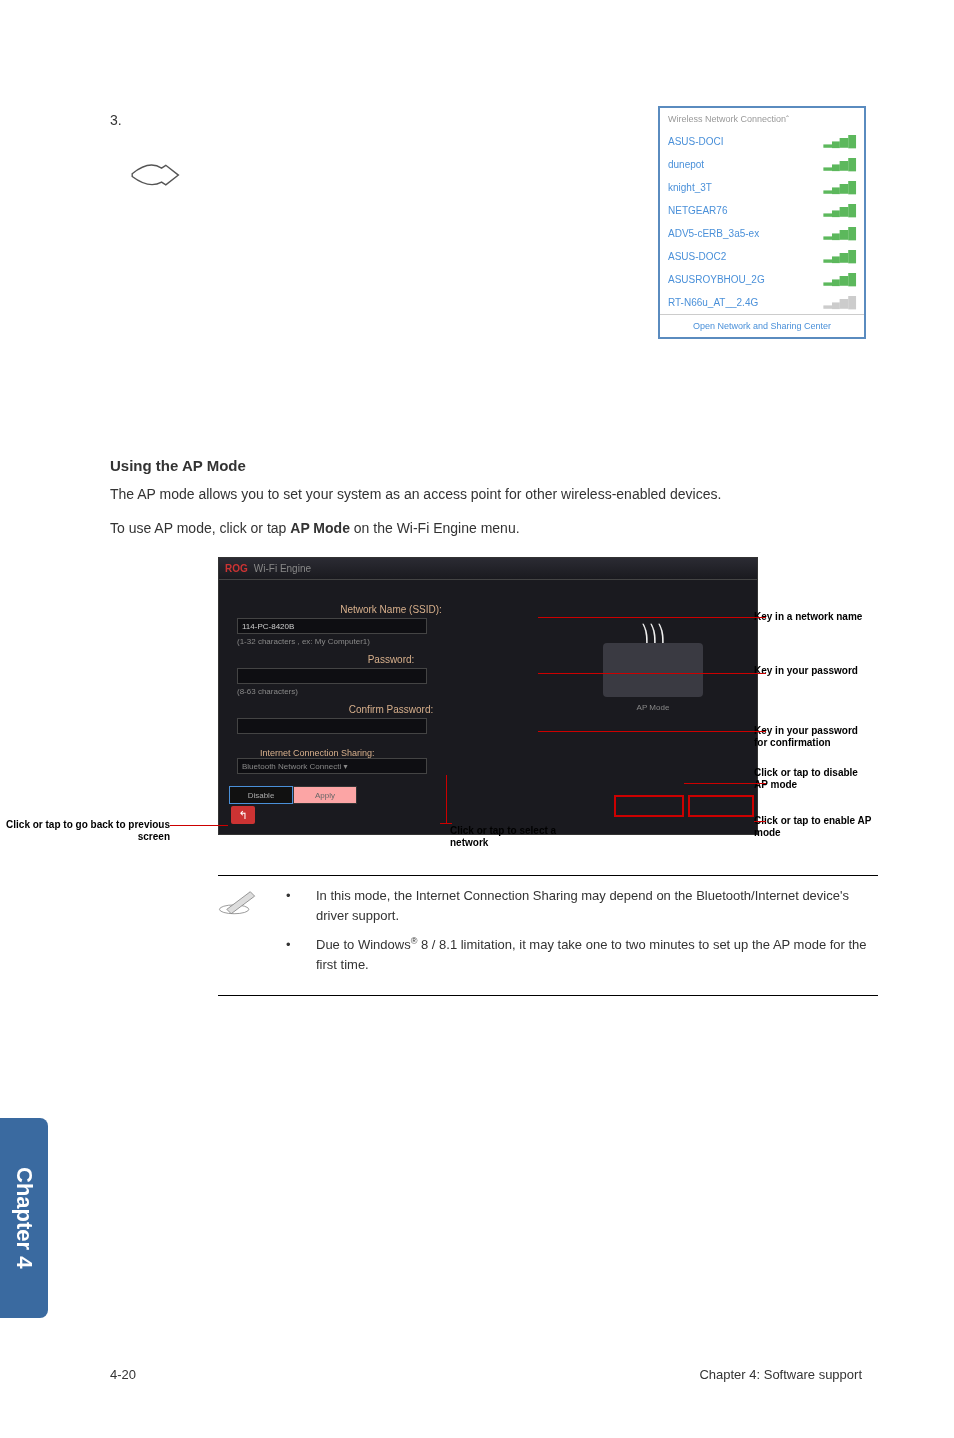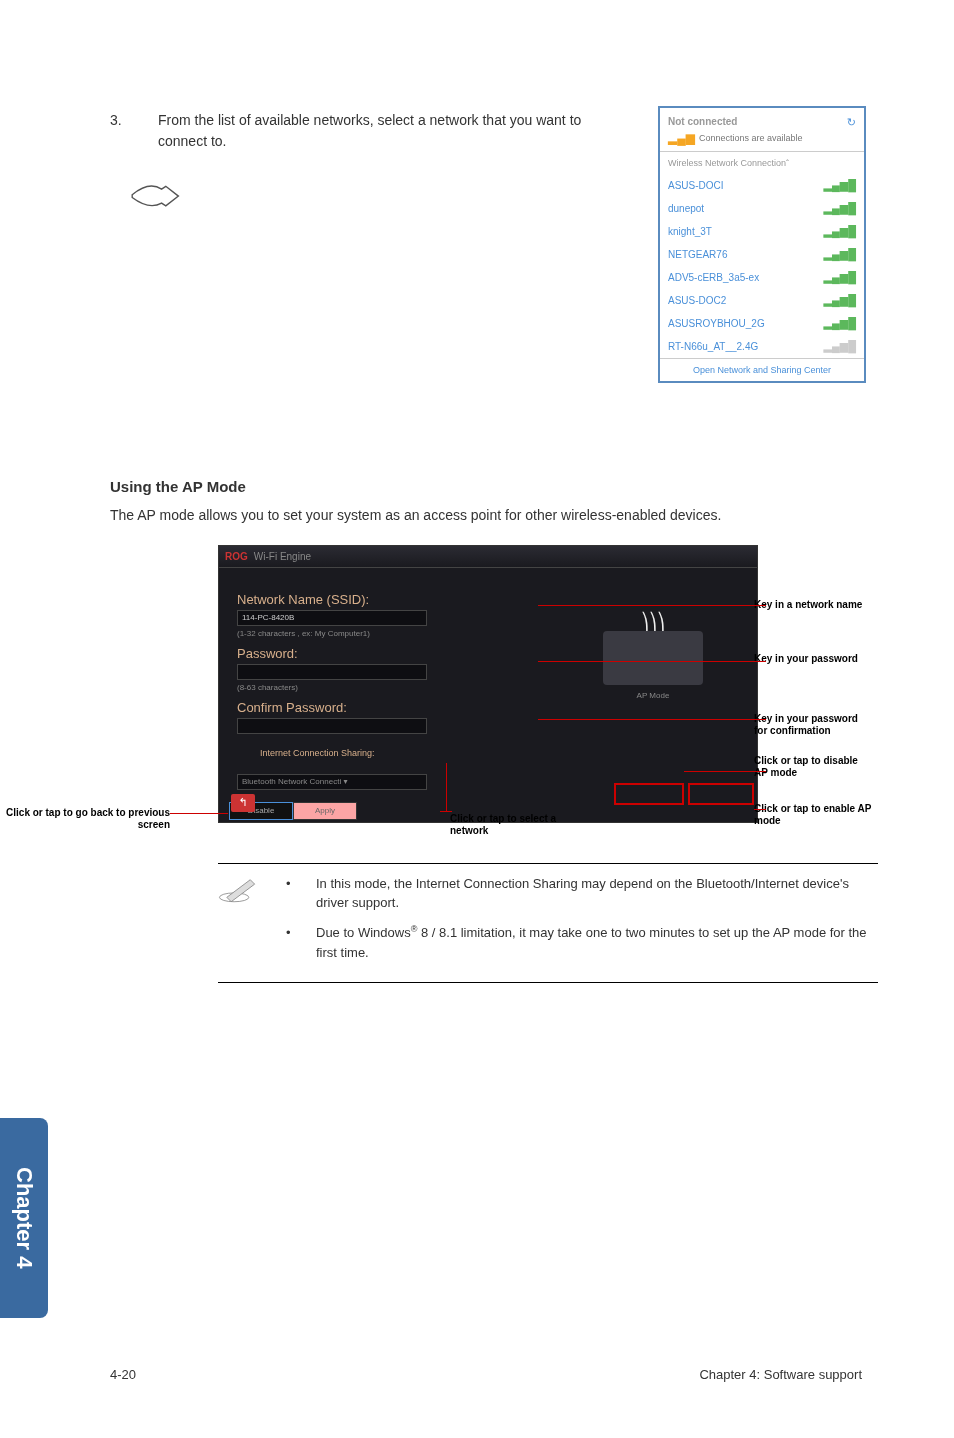--- a/index.html
+++ b/index.html
@@ -70,42 +70,42 @@
     position: relative;
     margin: 18px 0 0 0;
   }
   .ap-window {
     width: 540px;
     margin-left: 108px;
     background: #1a1a1f;
     border: 1px solid #333;
     position: relative;
     padding-top: 22px;
-    padding-bottom: 0;
+    padding-bottom: 28px;
   }
   .ap-title-bar {
     position:absolute; top:0; left:0; right:0; height:22px;
     background: linear-gradient(#2b2b33,#1a1a1f);
     color:#c33; font-size:10px; padding:4px 6px;
     border-bottom:1px solid #444;
     display:flex; align-items:center; gap:6px;
   }
   .ap-title-bar .rog { color:#c33; font-weight:bold; }
   .ap-title-bar .wt { color:#888; }
   .ap-body { display:flex; padding:16px 14px 8px 18px; color:#aaa; font-size:9px; gap:18px; }
   .ap-left { flex:1; }
   .ap-right { width:180px; display:flex; flex-direction:column; align-items:center; justify-content:flex-start; padding-top:28px; }
-  .ap-label { color:#d8b08c; font-size:13px; margin-top:8px; }
+  .ap-label { color:#d8b08c; font-size:10px; margin-top:8px;text-align:center; }
   .ap-input {
     width: 190px; height: 16px; background:#0e0e12; border:1px solid #444; margin-top:3px;
   }
   .ap-hint { color:#888; font-size:8px; margin-top:3px; }
   .ap-sec-title { color:#d8b08c; font-size:9px; margin-top:14px;margin-left:23px; }
   .ap-dropdown {
-    width:190px; height:16px; background:#0e0e12; border:1px solid #444; margin-top:16px;
+    width:190px; height:16px; background:#0e0e12; border:1px solid #444; margin-top:0;
     color:#888; font-size:8px; padding-left:4px; display:flex; align-items:center;
   }
   .ap-router {
     width:100px; height:54px; background:#3a3a42; border-radius:4px; position:relative;
   }
   .ap-wifi-sym { color:#eee; font-size:16px; }
   .ap-apmode { color:#888; font-size:8px; margin-top:6px; }
   .ap-bottom {
     display:flex; justify-content:flex-start; padding:4px 10px 2px 10px;
   }
@@ -159,31 +159,33 @@
     display:flex; justify-content:space-between;
     font-size:13px; color:#333;
   }
 </style>
 </head>
 <body>
 
 <div class="content">
   <div class="step-row">
     <div class="step-num">3.</div>
-    <div class="step-text">From the list of available networks, select a network that you want to connect to.</div>
   </div>
   <div class="pointer-icon">
     <svg viewBox="0 0 80 50">
         <path d="M6 26 Q30 6 48 18 L54 14 L72 28 L54 42 L48 38 Q30 48 6 30 Z" fill="none" stroke="#555" stroke-width="2"></path>
       </svg>
   </div>
 
   <div class="section2">
     <h3 class="sub">Using the AP Mode</h3>
     <p class="body">The AP mode allows you to set your system as an access point for other wireless-enabled devices.</p>
+    <p class="body">
+      <span>To use AP mode, click or tap </span><b>AP Mode</b><span> on the Wi-Fi Engine menu.</span>
+    </p>
 
     <div class="ap-figure">
       <div class="ap-window">
         <div class="ap-title-bar">
           <span class="rog">ROG</span>
           <span class="wt">Wi-Fi Engine</span>
         </div>
         <div class="ap-body">
           <div class="ap-left">
             <div class="ap-label">Network Name (SSID):</div>
@@ -254,30 +256,20 @@
           <span class="bullet">•</span>
           <span><span>Due to Windows</span><sup>®</sup><span> 8 / 8.1 limitation, it may take one to two minutes to set up the AP mode for the first time.</span></span>
         </div>
       </div>
     </div>
 
   </div>
 </div>
 
 <div class="wifi-popup">
-  <div class="wifi-popup-header">
-    <div class="wifi-head-left">
-      <div class="nc">Not connected</div>
-      <div class="conn">
-        <span class="bars">▂▄▆</span>
-        <span class="txt">Connections are available</span>
-      </div>
-    </div>
-    <div class="wifi-head-right">↻</div>
-  </div>
   <div class="wifi-section-title">
     <span>Wireless Network Connection</span>
     <span>ˆ</span>
   </div>
   <div class="wifi-item">
       <span>ASUS-DOCI</span>
       <span class="sig">▂▄▆█</span>
     </div>
   <div class="wifi-item">
       <span>dunepot</span>

